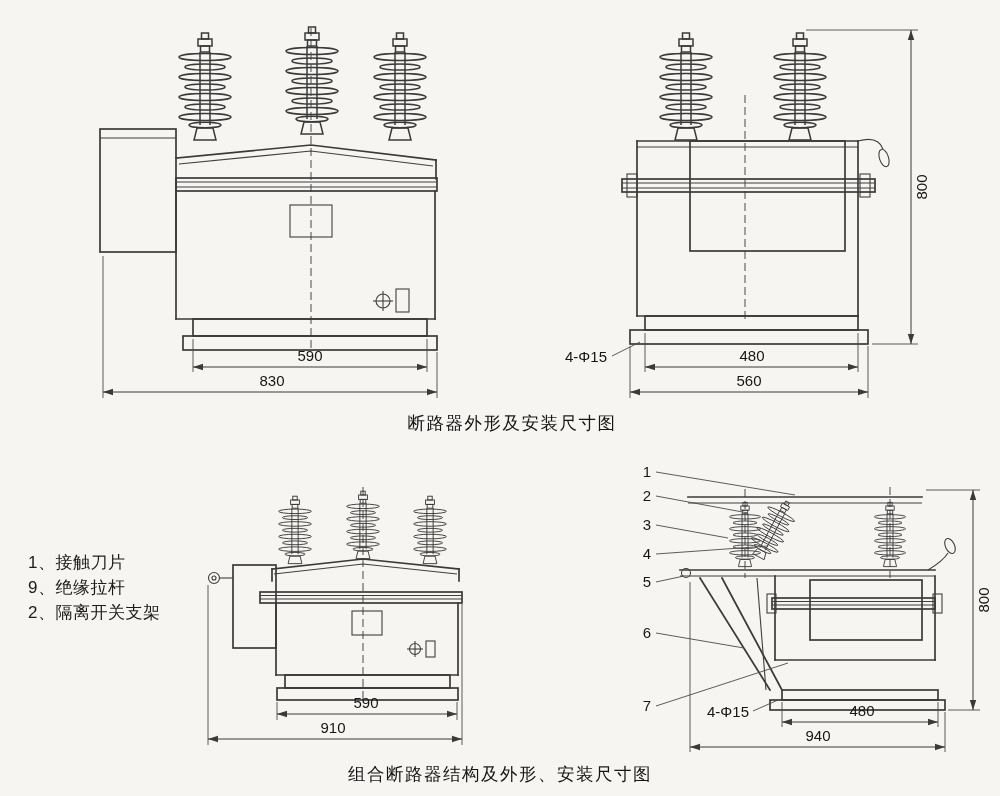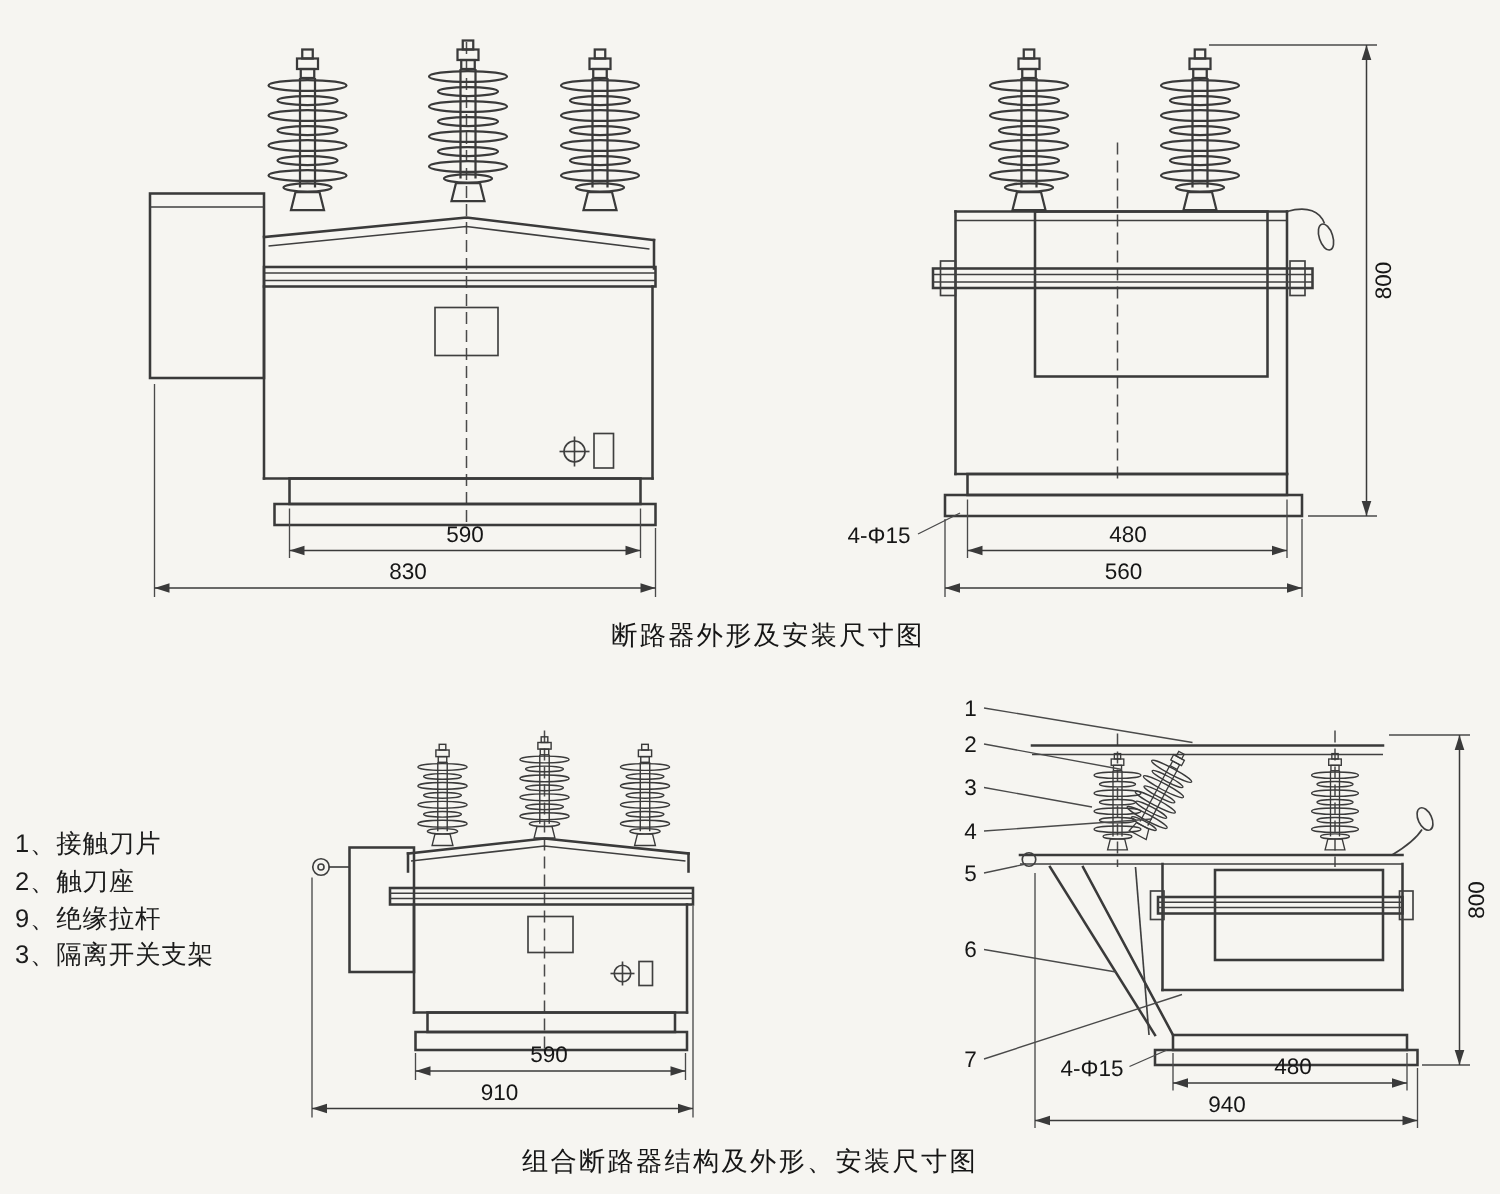--- a/index.html
+++ b/index.html
@@ -15,21 +15,21 @@
   .bold { stroke:#3a3a3a; stroke-width:1.7; fill:none; stroke-linecap:square; }
   .med  { stroke:#3f3f3f; stroke-width:1.1; fill:none; }
   .thin { stroke:#4a4a4a; stroke-width:0.9; fill:none; }
   .dash { stroke:#4a4a4a; stroke-width:1; fill:none; stroke-dasharray:8 4; }
   .dim  { stroke:#3a3a3a; stroke-width:1; fill:none; }
   text { fill:#161616; font-family:"Liberation Sans","DejaVu Sans",sans-serif; }
   .dimtext { font-size:15px; }
   .callout { font-size:15px; }
   .caption { font-size:17.5px; letter-spacing:1.5px; }
   .legend {
-    position:absolute; left:10px; top:551px;
+    position:absolute; left:28px; top:551px;
     font-size:17px; letter-spacing:0.5px;
   }
   .legend-item { line-height:24.8px; white-space:nowrap; }
 </style>
 </head>
 <body>
 
 <svg id="drawing" width="1000" height="796" viewBox="0 0 1000 796">
   <defs>
     <marker id="arrow" viewBox="0 0 12 12" refX="11" refY="6" markerWidth="12" markerHeight="12" markerUnits="userSpaceOnUse" orient="auto-start-reverse">
@@ -235,16 +235,15 @@
     <line class="thin" x1="945" y1="712" x2="945" y2="752"></line>
     <line class="dim" x1="690" y1="747" x2="945" y2="747" marker-start="url(#arrow)" marker-end="url(#arrow)"></line>
     <text class="dimtext" x="818" y="741" text-anchor="middle">940</text>
   </g>
 
   <text class="caption" x="500" y="780" text-anchor="middle">组合断路器结构及外形、安装尺寸图</text>
 </svg>
 
 <div class="legend">
   <div class="legend-item">1、接触刀片</div>
-  <div class="legend-item">2、触刀座</div>
   <div class="legend-item">9、绝缘拉杆</div>
-  <div class="legend-item">3、隔离开关支架</div>
+  <div class="legend-item">2、隔离开关支架</div>
 </div>
 
 </body></html>

